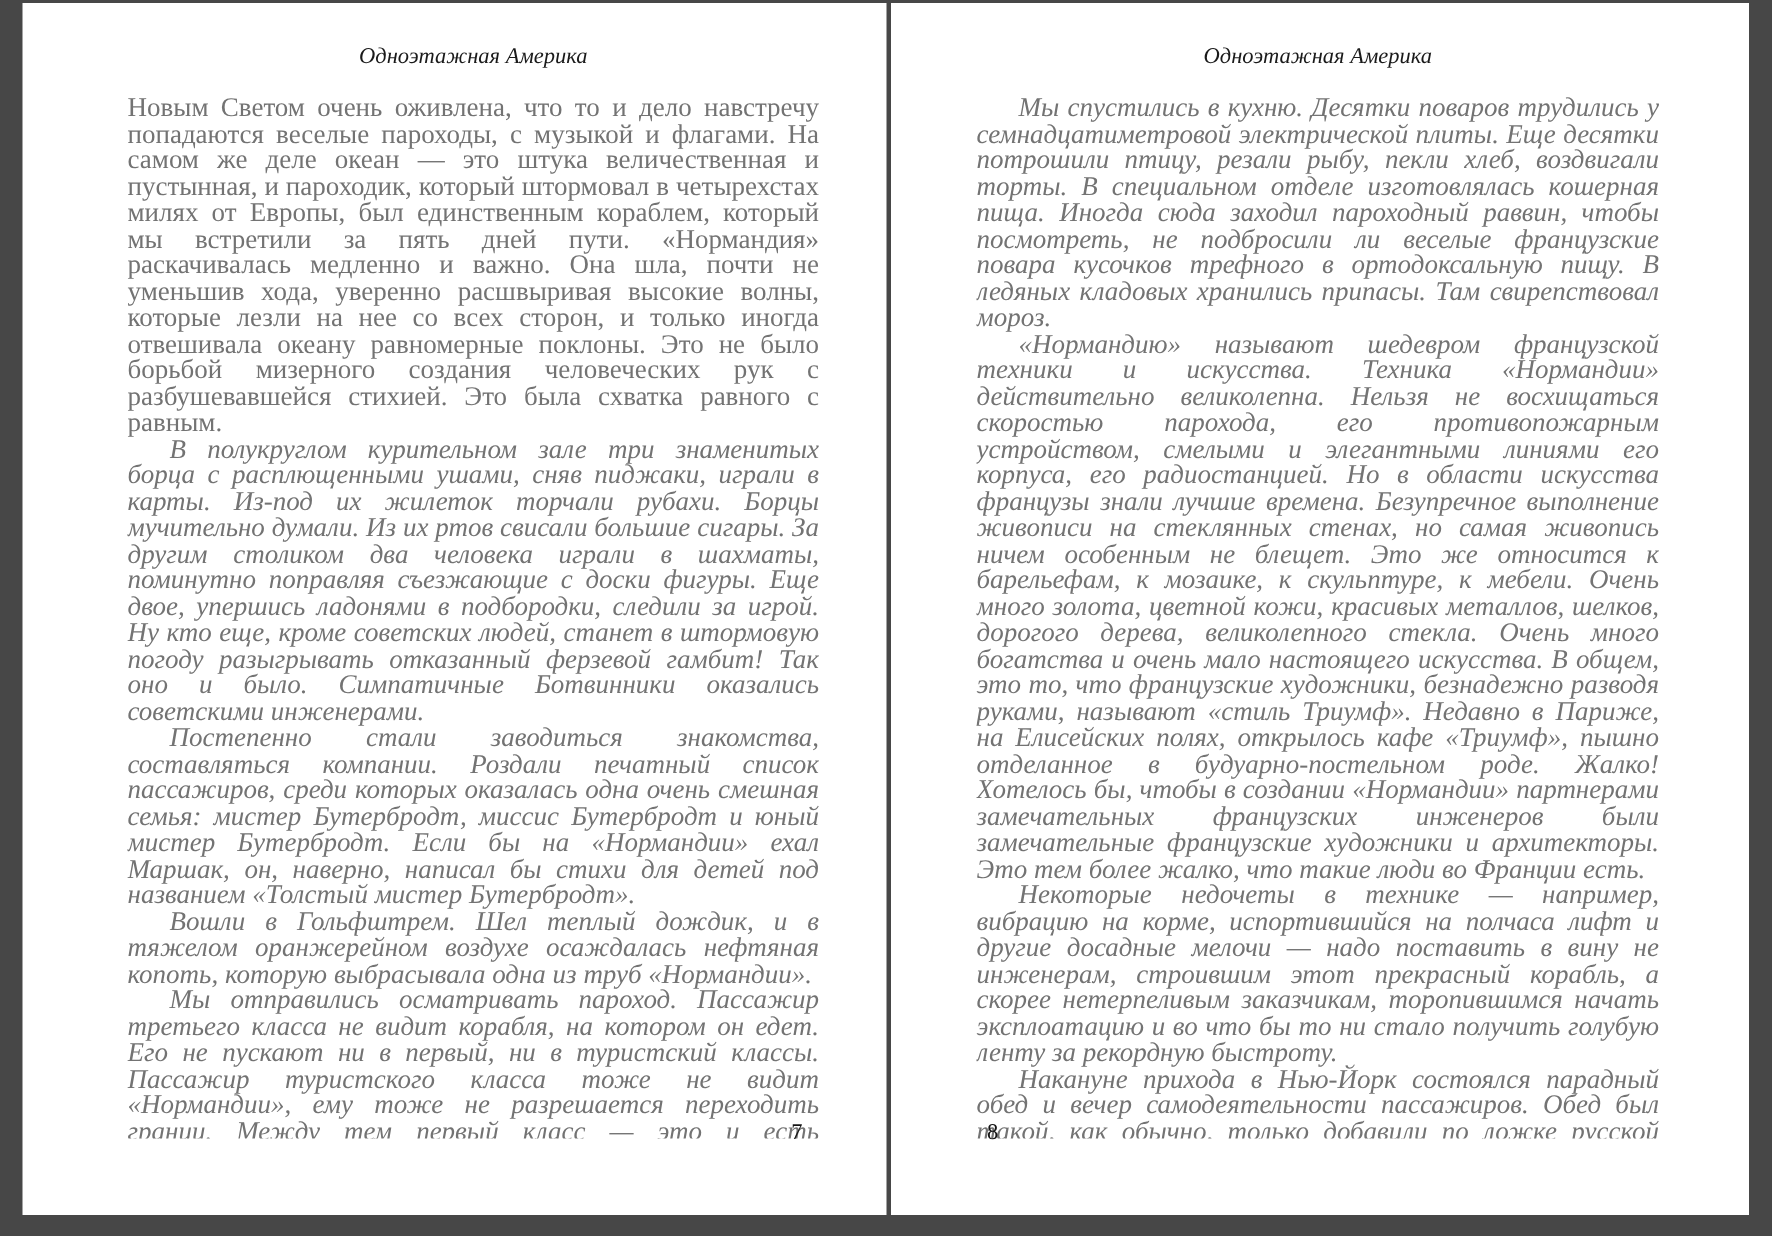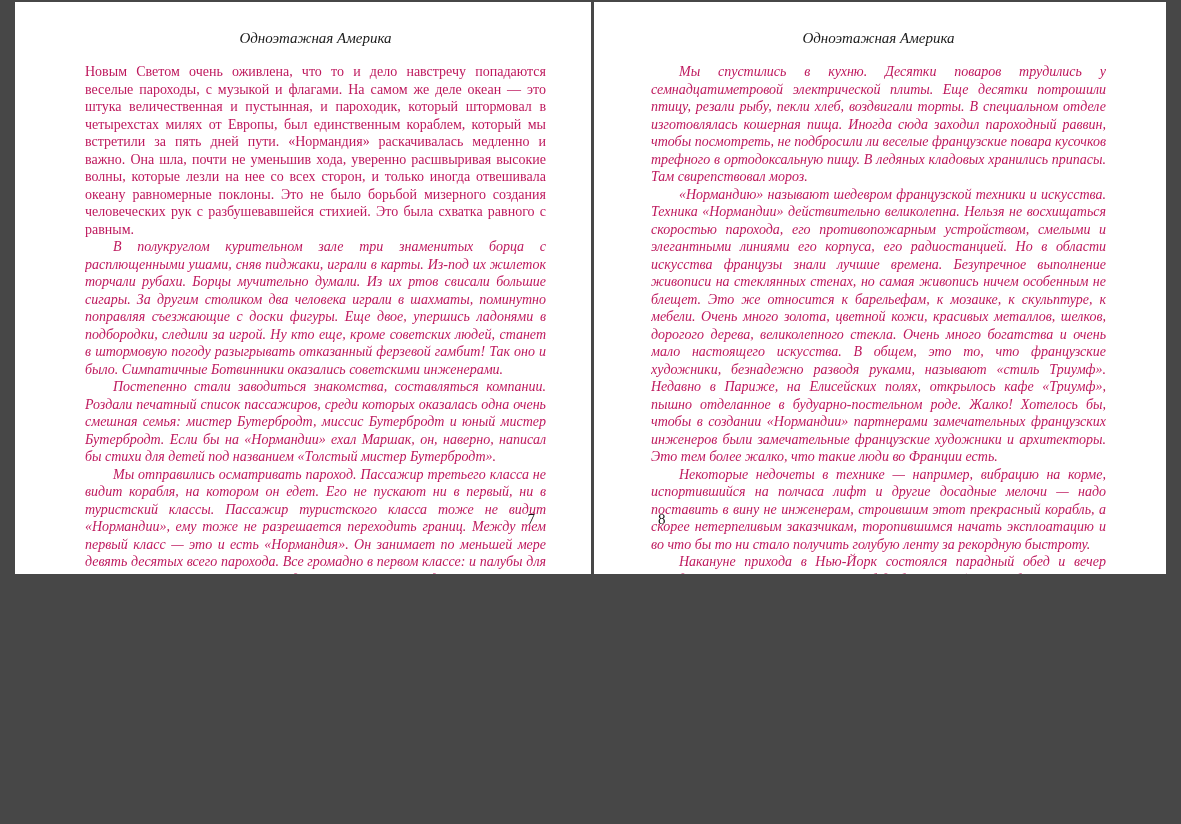--- a/index.html
+++ b/index.html
@@ -13,21 +13,21 @@
   }
   .viewer {
     position: relative;
     width: 1181px;
     height: 824px;
     background: #474747;
   }
   .page {
     position: absolute;
     top: 2px;
-    height: 572px;
+    height: 808px;
     background: #ffffff;
     color: #141414;
     overflow: hidden;
     box-sizing: border-box;
   }
   .page-left  { left: 15px;  width: 576px; padding: 28px 45px 0 70px; }
   .page-right { left: 594px; width: 572px; padding: 28px 60px 0 57px; }
 
   .running-head {
     text-align: center;
@@ -36,25 +36,25 @@
     line-height: 17px;
     margin: 0 0 16px 0;
     color: #1a1a1a;
   }
   .body-text {
     height: 696px;
     overflow: hidden;
   }
   .body-text p {
     margin: 0;
-    font-size: 14px;
+    font-size: 18px;
     line-height: 17.5px;
     text-align: justify;
     hyphens: none;
-    color: #be185d;
+    color: #737373;
   }
   .body-text p.indent { text-indent: 28px; font-style: italic; }
 
   .page-number {
     position: absolute;
     bottom: 46px;
     font-size: 15px;
     color: #141414;
   }
   .page-left  .page-number { right: 56px; }
@@ -64,20 +64,21 @@
 <body>
 
 <div class="viewer">
 
   <div class="page page-left">
     <div class="running-head">Одноэтажная Америка</div>
     <div class="body-text">
       <p>Новым Светом очень оживлена, что то и дело навстречу попадаются веселые пароходы, с музыкой и флагами. На самом же деле океан — это штука величественная и пустынная, и пароходик, который штормовал в четырехстах милях от Европы, был единственным кораблем, который мы встретили за пять дней пути. «Нормандия» раскачивалась медленно и важно. Она шла, почти не уменьшив хода, уверенно расшвыривая высокие волны, которые лезли на нее со всех сторон, и только иногда отвешивала океану равномерные поклоны. Это не было борьбой мизерного создания человеческих рук с разбушевавшейся стихией. Это была схватка равного с равным.</p>
       <p class="indent">В полукруглом курительном зале три знаменитых борца с расплющенными ушами, сняв пиджаки, играли в карты. Из-под их жилеток торчали рубахи. Борцы мучительно думали. Из их ртов свисали большие сигары. За другим столиком два человека играли в шахматы, поминутно поправляя съезжающие с доски фигуры. Еще двое, упершись ладонями в подбородки, следили за игрой. Ну кто еще, кроме советских людей, станет в штормовую погоду разыгрывать отказанный ферзевой гамбит! Так оно и было. Симпатичные Ботвинники оказались советскими инженерами.</p>
       <p class="indent">Постепенно стали заводиться знакомства, составляться компании. Роздали печатный список пассажиров, среди которых оказалась одна очень смешная семья: мистер Бутербродт, миссис Бутербродт и юный мистер Бутербродт. Если бы на «Нормандии» ехал Маршак, он, наверно, написал бы стихи для детей под названием «Толстый мистер Бутербродт».</p>
+      <p class="indent">Вошли в Гольфштрем. Шел теплый дождик, и в тяжелом оранжерейном воздухе осаждалась нефтяная копоть, которую выбрасывала одна из труб «Нормандии».</p>
       <p class="indent">Мы отправились осматривать пароход. Пассажир третьего класса не видит корабля, на котором он едет. Его не пускают ни в первый, ни в туристский классы. Пассажир туристского класса тоже не видит «Нормандии», ему тоже не разрешается переходить границ. Между тем первый класс — это и есть «Нормандия». Он занимает по меньшей мере девять десятых всего парохода. Все громадно в первом классе: и палубы для прогулок, и рестораны, и салоны для курения, и салоны для игр в карты, и специальные дамские салоны, и оранжерея, где толстенькие французские воробьи прыгают на стеклянных ветвях и с потолка свисают сотни орхидей, и театр на четыреста мест, и бассейн для купанья — с водой, подсвеченной зелеными электрическими лампами, и торговая площадь с универсальным магазином, и спортивные залы, где пожилые лысоватые господа, лежа на спине, подбрасывают ногами мяч, и просто залы, где те же лысоватые люди, уставшие бросать мяч или скакать на цандеровской деревянной лошадке, дремлют в расшитых креслах, и ковер в самом главном салоне, весом в тридцать пудов. Даже трубы «Нормандии», которые, казалось бы, должны принадлежать всему пароходу, на самом деле принадлежат только первому классу. В одной из</p>
     </div>
     <div class="page-number">7</div>
   </div>
 
   <div class="page page-right">
     <div class="running-head">Одноэтажная Америка</div>
     <div class="body-text">
       <p class="indent">Мы спустились в кухню. Десятки поваров трудились у семнадцатиметровой электрической плиты. Еще десятки потрошили птицу, резали рыбу, пекли хлеб, воздвигали торты. В специальном отделе изготовлялась кошерная пища. Иногда сюда заходил пароходный раввин, чтобы посмотреть, не подбросили ли веселые французские повара кусочков трефного в ортодоксальную пищу. В ледяных кладовых хранились припасы. Там свирепствовал мороз.</p>
       <p class="indent">«Нормандию» называют шедевром французской техники и искусства. Техника «Нормандии» действительно великолепна. Нельзя не восхищаться скоростью парохода, его противопожарным устройством, смелыми и элегантными линиями его корпуса, его радиостанцией. Но в области искусства французы знали лучшие времена. Безупречное выполнение живописи на стеклянных стенах, но самая живопись ничем особенным не блещет. Это же относится к барельефам, к мозаике, к скульптуре, к мебели. Очень много золота, цветной кожи, красивых металлов, шелков, дорогого дерева, великолепного стекла. Очень много богатства и очень мало настоящего искусства. В общем, это то, что французские художники, безнадежно разводя руками, называют «стиль Триумф». Недавно в Париже, на Елисейских полях, открылось кафе «Триумф», пышно отделанное в будуарно-постельном роде. Жалко! Хотелось бы, чтобы в создании «Нормандии» партнерами замечательных французских инженеров были замечательные французские художники и архитекторы. Это тем более жалко, что такие люди во Франции есть.</p>

